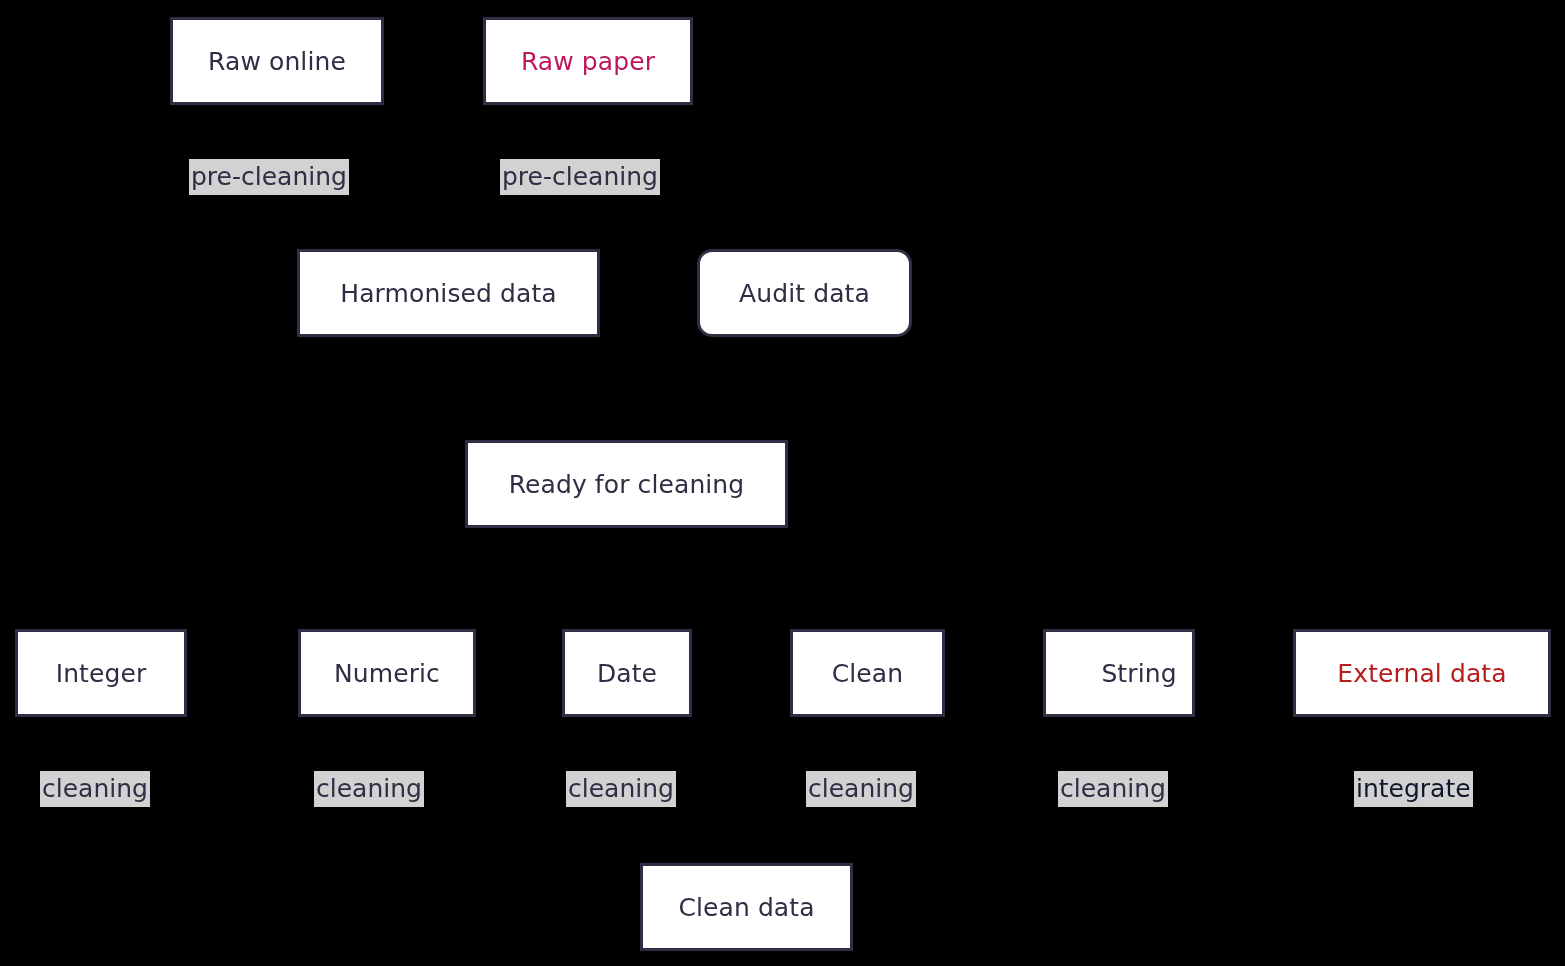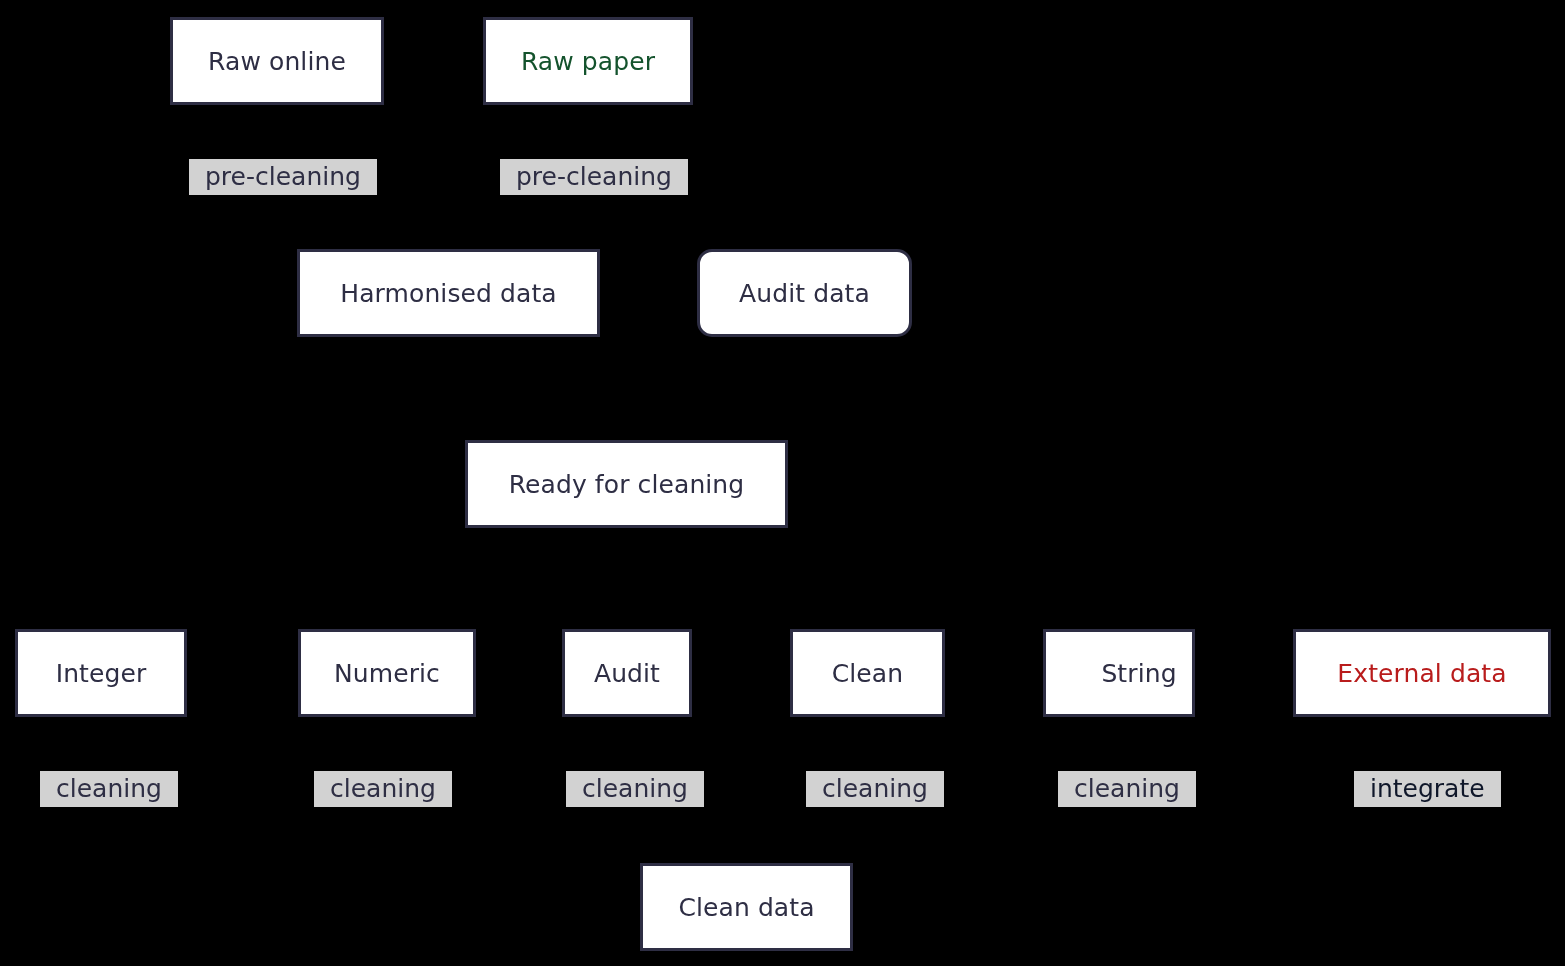--- a/index.html
+++ b/index.html
@@ -29,21 +29,21 @@
     line-height: 1;
     white-space: nowrap;
   }
   .edge-label {
     position: absolute;
     box-sizing: border-box;
     background: #d2d2d2;
     color: #2e2e44;
     font-size: 25px;
     line-height: 1.35;
-    padding: 1px 16px;
+    padding: 1px 2px;
     white-space: nowrap;
   }
   .edge-line {
     position: absolute;
     background: #000000;
     width: 2px;
   }
   .edge-arrow {
     position: absolute;
     width: 0;
@@ -124,40 +124,40 @@
       <div class="edge-arrow" style="left: 740.5px; top: 854px; border-top-color: rgb(0, 0, 0);"></div>
       <div class="edge-line" style="left: 1421px; top: 717px; height: 73px; background-color: rgb(0, 0, 0);"></div>
       <div class="edge-line" style="left: 746.5px; top: 789px; width: 675.5px; height: 2px; background-color: rgb(0, 0, 0);"></div>
       <div class="edge-line" style="left: 745.5px; top: 790px; height: 65px; background-color: rgb(0, 0, 0);"></div>
       <div class="edge-arrow" style="left: 740.5px; top: 854px; border-top-color: rgb(0, 0, 0);"></div>
     </div>
   <div id="nodes-layer">
       <div class="node" style="left: 170px; top: 17px; width: 214px; height: 88px; background: rgb(255, 255, 255); border-color: rgb(46, 46, 68); color: rgb(46, 46, 68);">
         <span>Raw online</span>
       </div>
-      <div class="node" style="left: 483px; top: 17px; width: 210px; height: 88px; background: rgb(255, 255, 255); border-color: rgb(46, 46, 68); color: #14532d;">
+      <div class="node" style="left: 483px; top: 17px; width: 210px; height: 88px; background: rgb(255, 255, 255); border-color: rgb(46, 46, 68); color: #be185d;">
         <span>Raw paper</span>
       </div>
       <div class="node" style="left: 297px; top: 249px; width: 303px; height: 88px; background: rgb(255, 255, 255); border-color: rgb(46, 46, 68); color: rgb(46, 46, 68);">
         <span>Harmonised data</span>
       </div>
       <div class="node" style="left: 697px; top: 249px; width: 215px; height: 88px; background: rgb(255, 255, 255); border-color: rgb(46, 46, 68); color: rgb(46, 46, 68); border-radius: 15px;">
         <span>Audit data</span>
       </div>
       <div class="node" style="left: 465px; top: 440px; width: 323px; height: 88px; background: rgb(255, 255, 255); border-color: rgb(46, 46, 68); color: rgb(46, 46, 68);">
         <span>Ready for cleaning</span>
       </div>
       <div class="node" style="left: 15px; top: 629px; width: 172px; height: 88px; background: rgb(255, 255, 255); border-color: rgb(46, 46, 68); color: rgb(46, 46, 68); text-align: right;">
         <span>Integer</span>
       </div>
       <div class="node" style="left: 286px; top: 629px; width: 178px; height: 88px; background: rgb(255, 255, 255); border-color: rgb(46, 46, 68); color: rgb(46, 46, 68); margin-left: 12px;">
         <span>Numeric</span>
       </div>
       <div class="node" style="left: 562px; top: 629px; width: 130px; height: 88px; background: rgb(255, 255, 255); border-color: rgb(46, 46, 68); color: rgb(46, 46, 68);">
-        <span>Audit</span>
+        <span>Date</span>
       </div>
       <div class="node" style="left: 790px; top: 629px; width: 155px; height: 88px; background: rgb(255, 255, 255); border-color: rgb(46, 46, 68); color: rgb(46, 46, 68);">
         <span>Clean</span>
       </div>
       <div class="node" style="left: 1043px; top: 629px; width: 152px; height: 88px; background: rgb(255, 255, 255); border-color: rgb(46, 46, 68); color: rgb(46, 46, 68); padding-left: 40px;">
         <span>String</span>
       </div>
       <div class="node" style="left: 1293px; top: 629px; width: 258px; height: 88px; background: rgb(255, 255, 255); border-color: rgb(46, 46, 68); color: #b91c1c;">
         <span>External data</span>
       </div>

